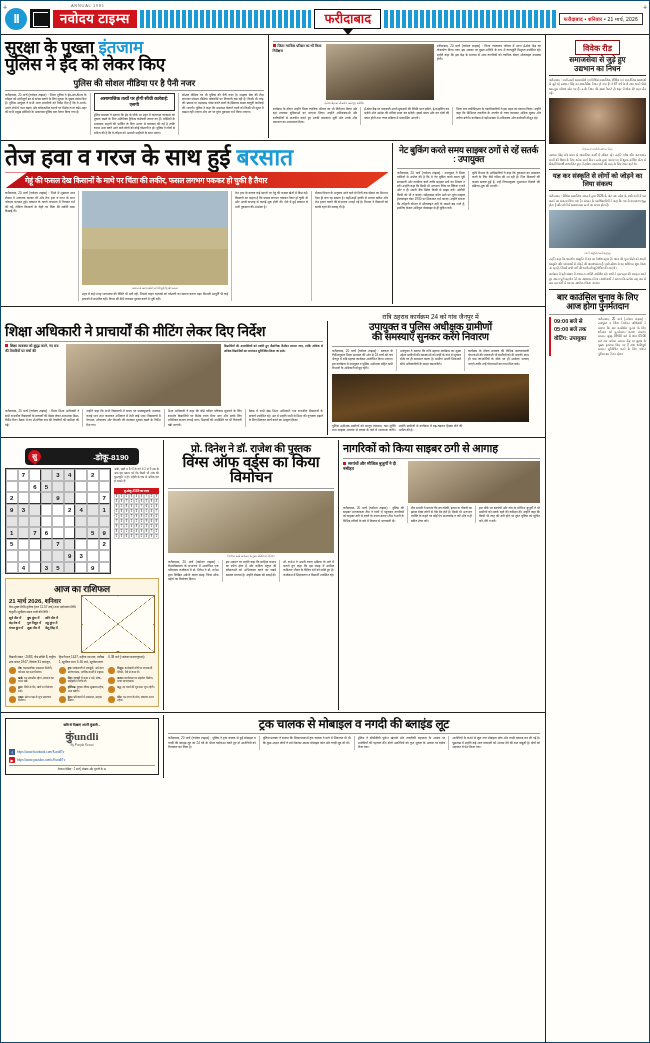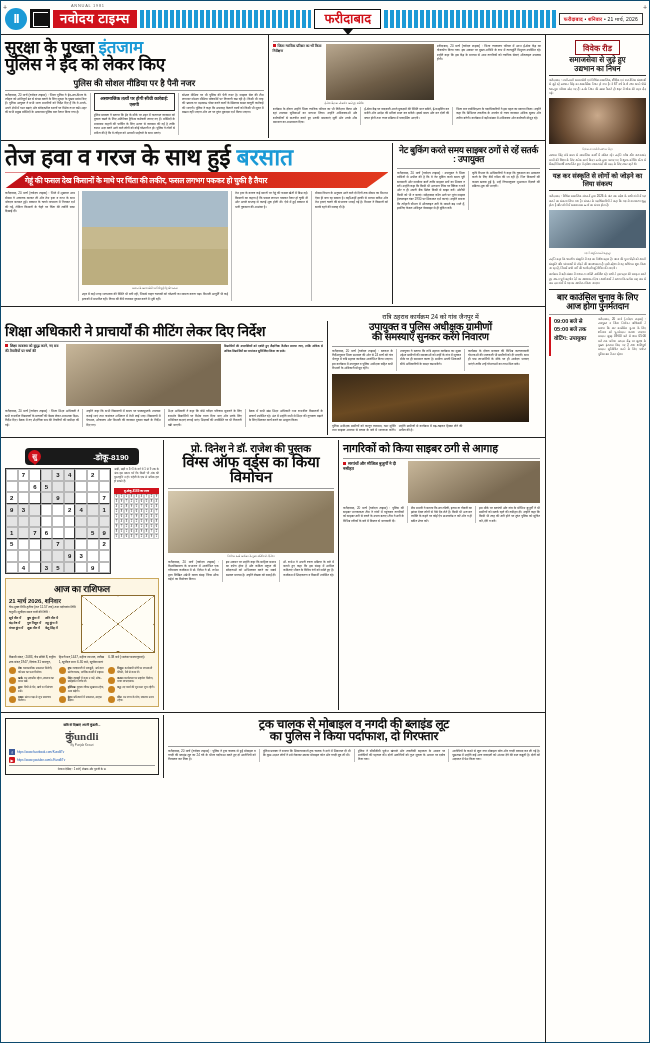--- a/index.html
+++ b/index.html
@@ -676,21 +676,20 @@
             <div class="ad-link">
               <span class="ad-ic yt">▶</span>
               <span>https://www.youtube.com/c/KundliTv</span>
             </div>
             <div class="ad-foot">रोजाना देखिए : 1 बजे | लेखक और गुरुजी के स.</div>
           </div>
         </div>
 
         <div style="width:380px;padding:3px 4px;">
           <div class="hl c" style="font-size:12px;text-align:center;">ट्रक चालक से मोबाइल व नगदी की ब्लाइंड लूट</div>
-          <div class="hl c" style="font-size:12px;text-align:center;">का पुलिस ने किया पर्दाफाश, दो गिरफ्तार</div>
           <div class="divider-h thin" style="margin:3px 0 2px;"></div>
           <div class="story-cols">
             <div>
                 <div class="body-txt">फरीदाबाद, 20 मार्च (नवोदय टाइम्स) : पुलिस ने ट्रक चालक से हुई मोबाइल व नगदी की ब्लाइंड लूट का 24 घंटे के भीतर पर्दाफाश करते हुए दो आरोपियों को गिरफ्तार कर लिया है।</div>
               </div>
             <div class="vr" style="padding-left:3px;">
                 <div class="body-txt">पुलिस प्रवक्ता ने बताया कि शिकायतकर्ता ट्रक चालक ने थाने में शिकायत दी थी कि कुछ अज्ञात लोगों ने उसे रोककर उसका मोबाइल फोन और नगदी लूट ली थी।</div>
               </div>
             <div class="vr" style="padding-left:3px;">
                 <div class="body-txt">पुलिस ने सीसीटीवी फुटेज खंगाले और तकनीकी सहायता के आधार पर आरोपियों की पहचान की। दोनों आरोपियों को गुप्त सूचना के आधार पर दबोच लिया गया।</div>

